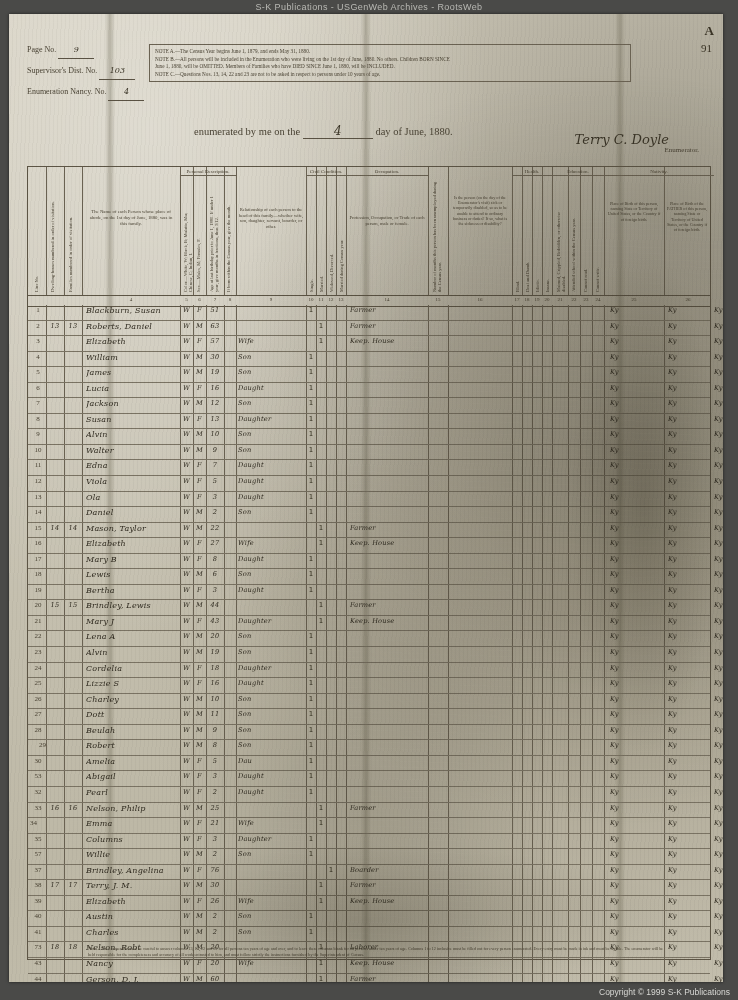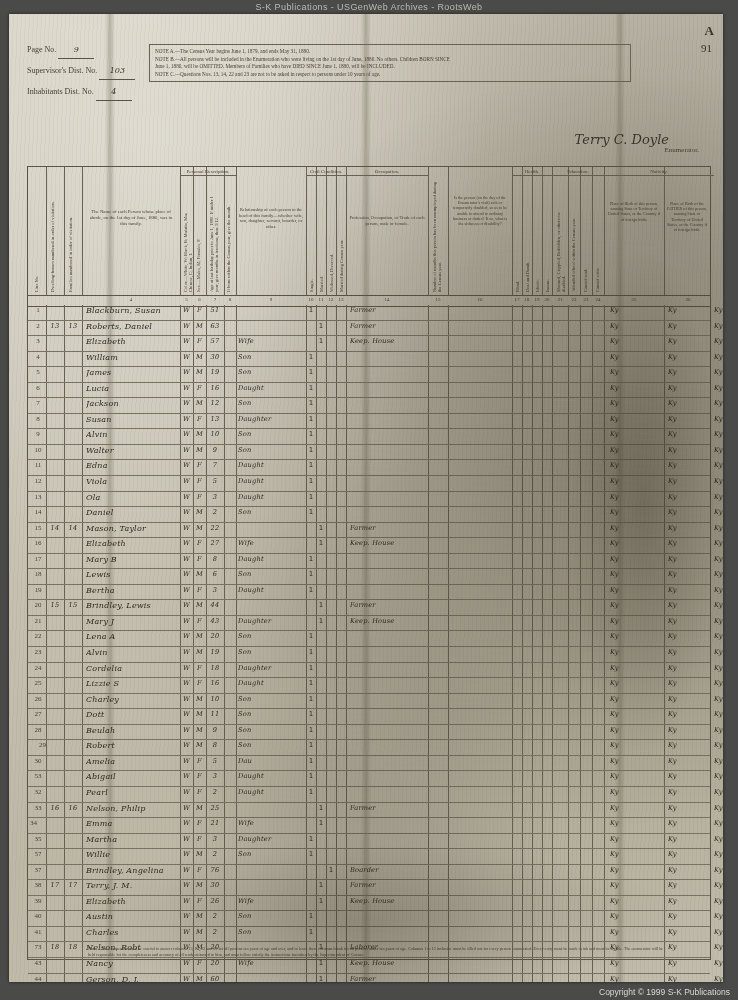--- a/index.html
+++ b/index.html
@@ -144,33 +144,38 @@
     <div class="hdr-left">
       <div class="ln">
         <b>Page No.</b>
         <span class="blank hand">9</span>
       </div>
       <div class="ln">
         <b>Supervisor's Dist. No.</b>
         <span class="blank hand">103</span>
       </div>
       <div class="ln">
-        <b>Inhabitants Dist. No.</b>
+        <b>Enumeration Nancy. No.</b>
         <span class="blank hand">4</span>
       </div>
     </div>
 
     <div class="notes">
       <div>NOTE A.—The Census Year begins June 1, 1879, and ends May 31, 1880.</div>
       <div>NOTE B.—All persons will be included in the Enumeration who were living on the 1st day of June, 1880. No others. Children BORN SINCE</div>
       <div>June 1, 1880, will be OMITTED. Members of Families who have DIED SINCE June 1, 1880, will be INCLUDED.</div>
       <div>NOTE C.—Questions Nos. 13, 14, 22 and 23 are not to be asked in respect to persons under 10 years of age.</div>
     </div>
 
 
+    <div class="sched2">
+      <span>enumerated by me on the</span>
+      <span class="rule hand" style="min-width:70px;text-align:center;font-size:12px;">4</span>
+      <span>day of June, 1880.</span>
+    </div>
 
     <div class="enum-sig hand">Terry C. Doyle</div>
     <div class="enumline">Enumerator.</div>
   </div>
 
   <div class="tbl">
 
     <div class="colhdr">
 
       <div class="vline" style="left:18px;"></div>
@@ -1711,21 +1716,21 @@
           <div class="vline" style="left: 514px;"></div>
           <div class="vline" style="left: 524px;"></div>
           <div class="vline" style="left: 540px;"></div>
           <div class="vline" style="left: 552px;"></div>
           <div class="vline" style="left: 564px;"></div>
           <div class="vline" style="left: 576px;"></div>
           <div class="vline" style="left: 636px;"></div>
           <div class="cell" style="left: 2px; width: 16px; text-align: center;">35</div>
           <div class="cell hw sm" style="left: 18px; width: 18px; text-align: center;"></div>
           <div class="cell hw sm" style="left: 36px; width: 18px; text-align: center;"></div>
-          <div class="cell hw" style="left: 58px; width: 94px; text-align: left;">Martha</div>
+          <div class="cell hw" style="left: 58px; width: 94px; text-align: left;">Columns</div>
           <div class="cell hw sm" style="left: 152px; width: 13px; text-align: center;">W</div>
           <div class="cell hw sm" style="left: 165px; width: 13px; text-align: center;">F</div>
           <div class="cell hw sm" style="left: 178px; width: 18px; text-align: center;">3</div>
           <div class="cell hw sm" style="left: 210px; width: 66px; text-align: left;">Daughter</div>
           <div class="cell tick" style="left: 278px; width: 10px; text-align: center;">1</div>
           <div class="cell tick" style="left: 288px; width: 10px; text-align: center;"></div>
           <div class="cell tick" style="left: 298px; width: 10px; text-align: center;"></div>
           <div class="cell hw sm" style="left: 322px; width: 76px; text-align: left;"></div>
           <div class="cell hw sm" style="left: 582px; width: 52px; text-align: left;">Ky</div>
           <div class="cell hw sm" style="left: 640px; width: 44px; text-align: left;">Ky</div>

